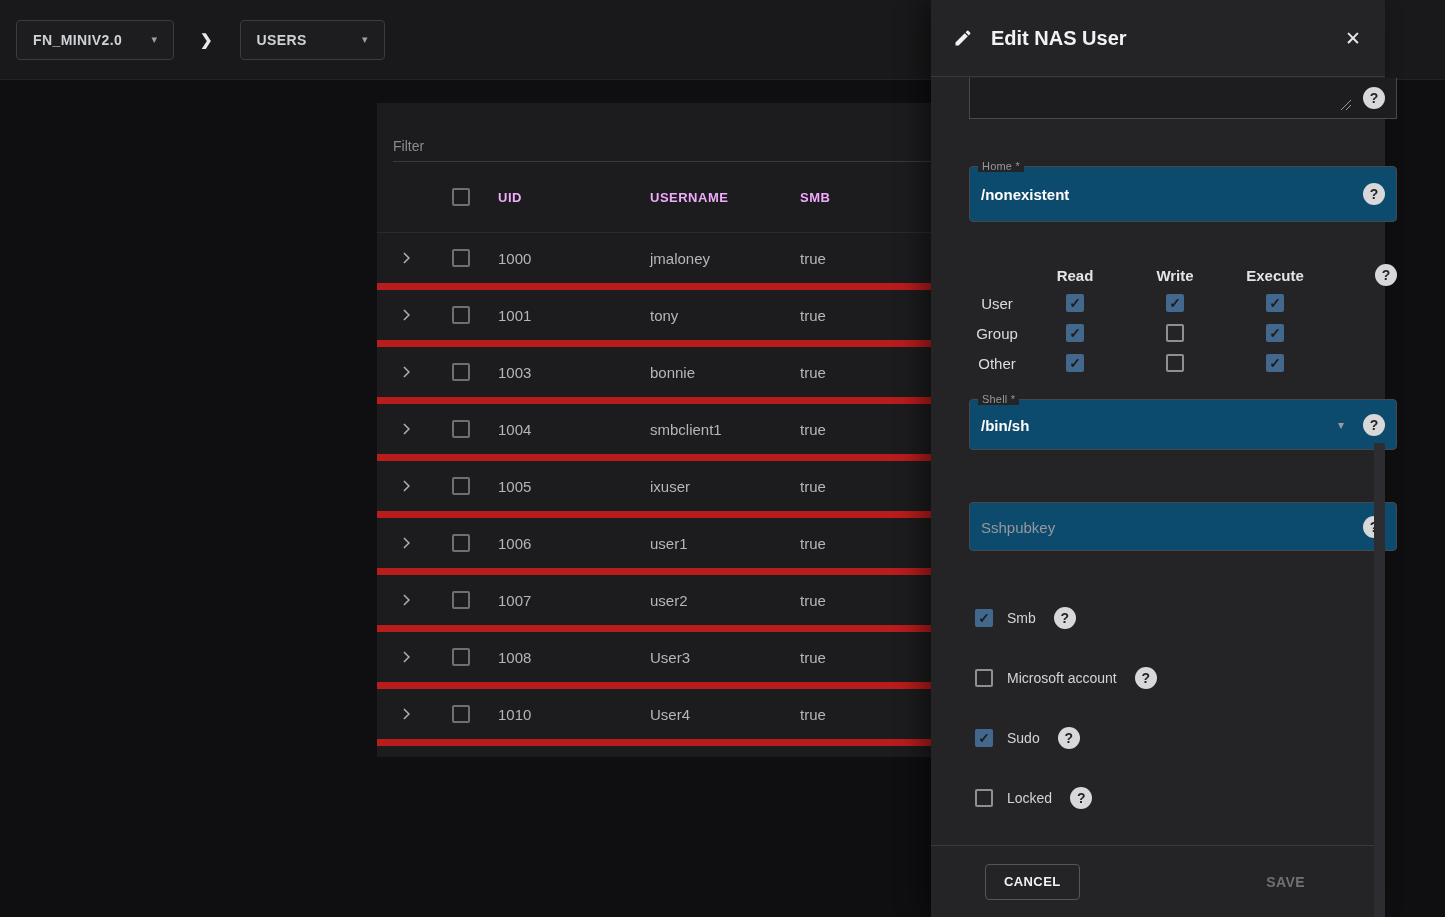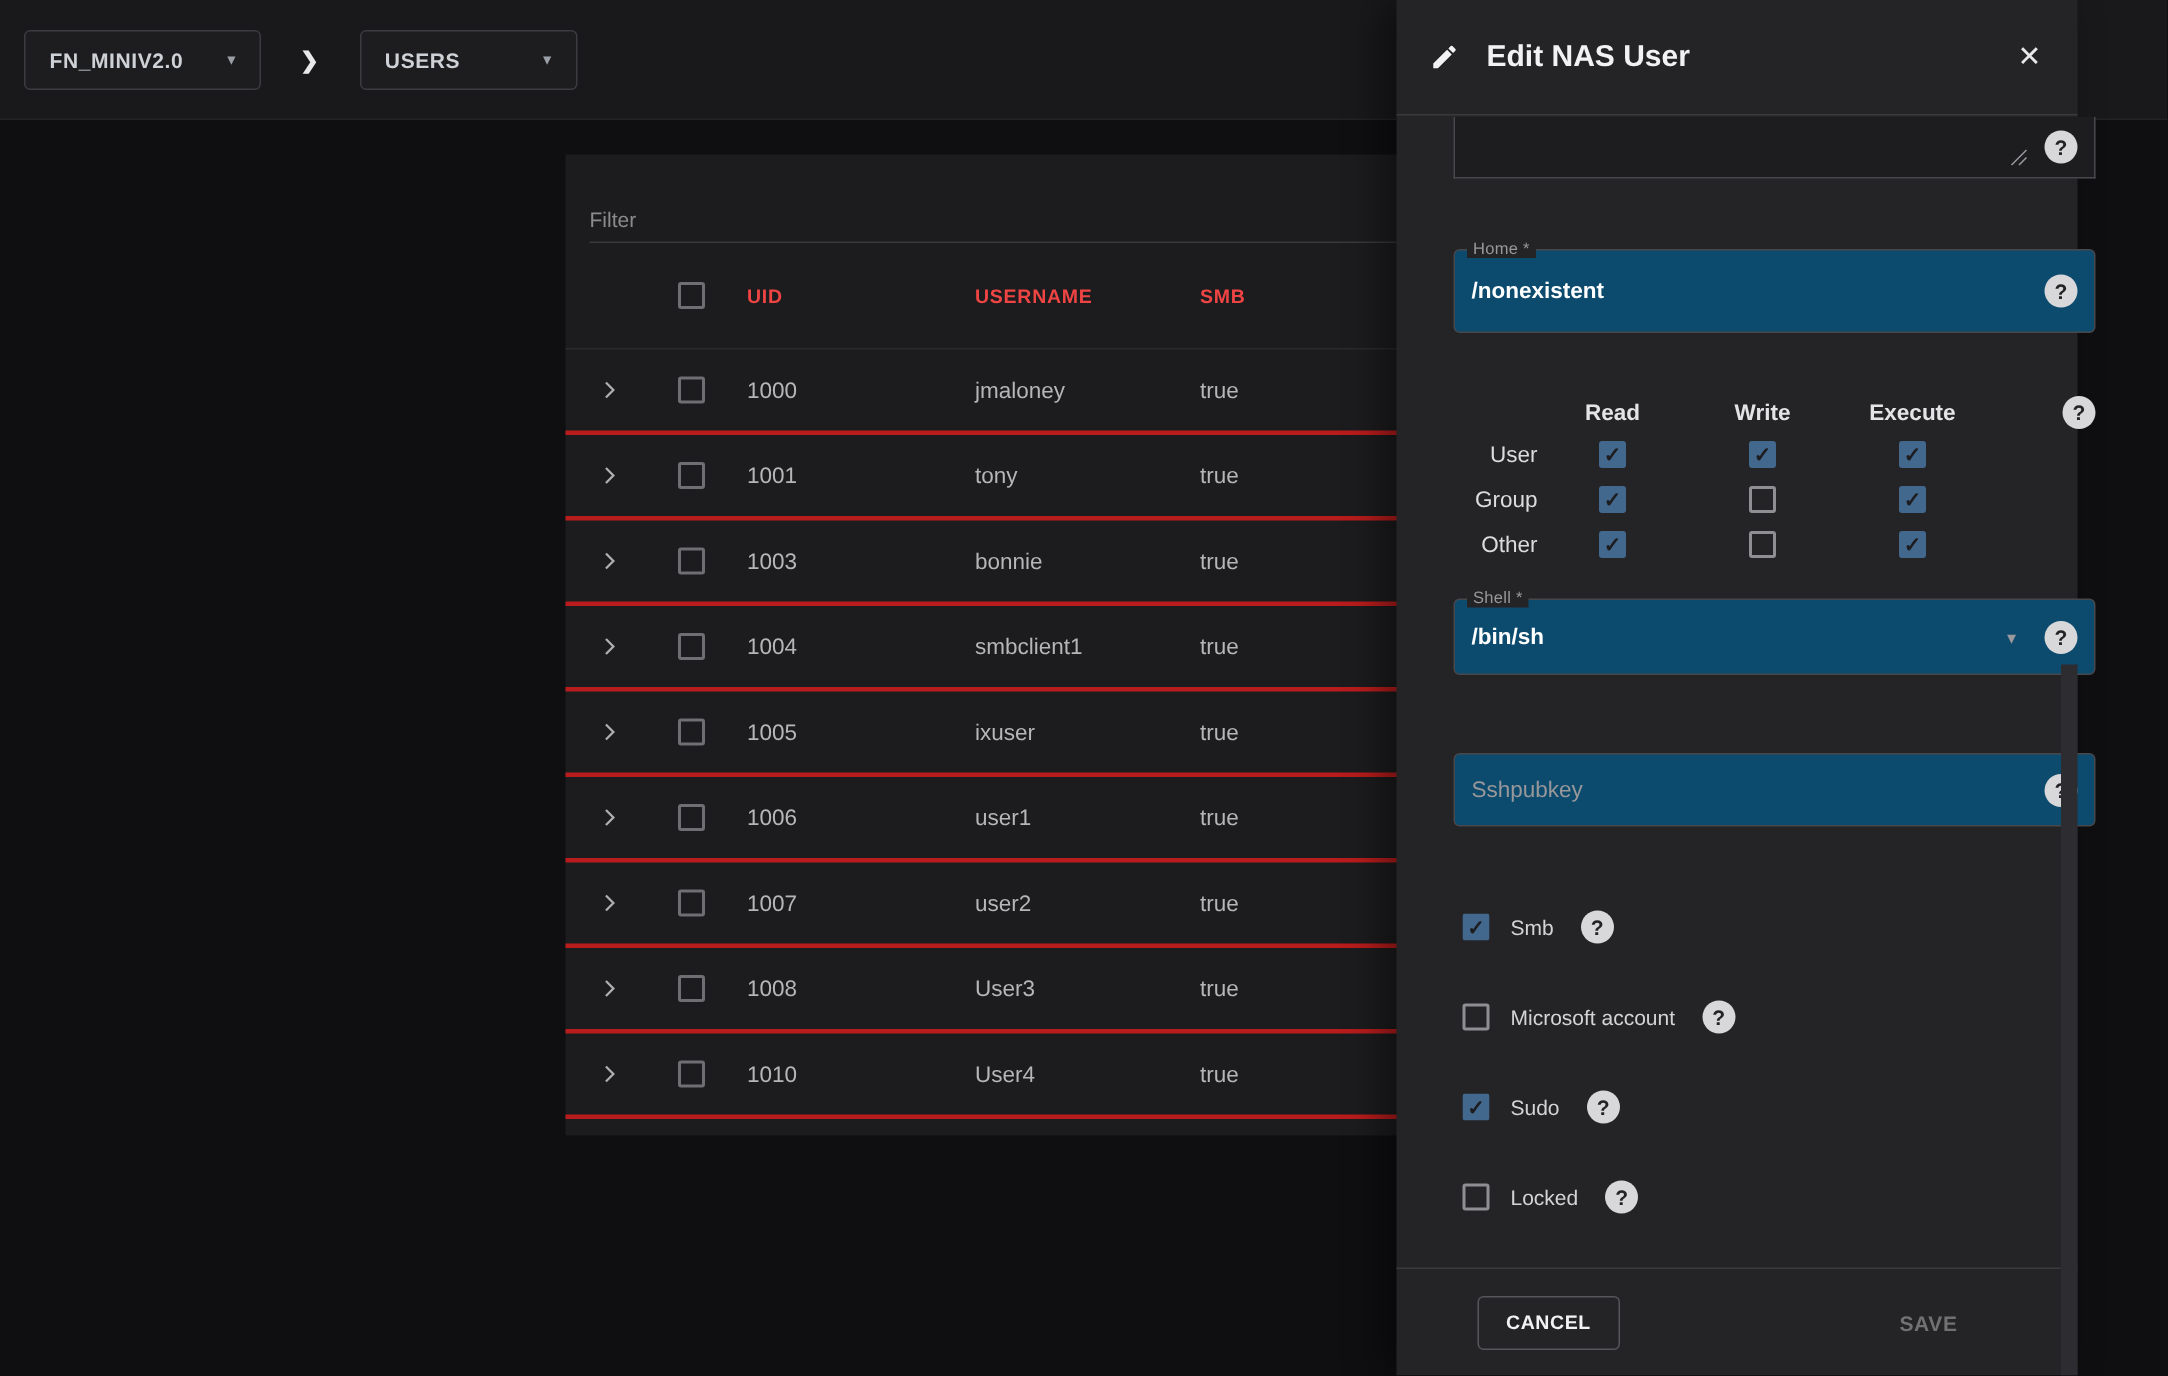--- a/index.html
+++ b/index.html
@@ -37,32 +37,32 @@
   .filter-label {
     position:absolute; left:16px; bottom:8px; font-size:14px; color:#8b8b8d;
   }
   .filter-underline {
     position:absolute; left:16px; right:0; bottom:0; border-bottom:1px solid #39393c;
   }
   .thead, .trow {
     display:flex; align-items:center; padding-left:22px;
   }
   .thead { height:71px; border-bottom:1px solid #2b2b2e; }
-  .trow  { height:57px; border-bottom:3px solid #b91c1c; }
+  .trow  { height:57px; border-bottom:7px solid #b91c1c; }
   .chev { width:20px; display:flex; align-items:center; }
   .chev-spacer { width:20px; }
   .cbox {
     width:18px; height:18px; border:2px solid #6f6f73; border-radius:2px;
     margin-left:33px; flex:none; background:transparent;
   }
   .cell { font-size:15px; color:#b6b6b8; }
   .c-uid  { margin-left:28px; width:152px; }
   .c-user { width:150px; }
   .c-smb  { width:120px; }
-  .thead .hcell { font-size:13px; font-weight:bold; color:#ef4444; letter-spacing:.5px; }
+  .thead .hcell { font-size:13px; font-weight:bold; color:#f0abfc; letter-spacing:.5px; }
 
   
   .panel {
     position:absolute; left:931px; top:0; width:454px; height:917px;
     background:#242427; box-shadow:-10px 0 24px rgba(0,0,0,.45);
   }
   .panel-header {
     position:absolute; left:0; top:0; width:100%; height:77px;
     display:flex; align-items:center; padding:0 24px 0 22px;
     border-bottom:1px solid #3a3a3d;
@@ -106,21 +106,21 @@
   }
   .f-home  { top:166px; height:56px; }
   .f-shell { top:399px; height:51px; }
   .f-ssh   { top:502px; height:49px; }
 
   
   .perm-grid { top:262px; position:absolute; left:38px; width:428px; }
   .perm-help { position:absolute; right:0; top:2px; }
   .perm-row { display:flex; align-items:center; height:30px; }
   .perm-head { height:26px; }
-  .perm-label { width:56px; text-align:right; font-size:15px; color:#dcdcde; }
+  .perm-label { width:56px; text-align:center; font-size:15px; color:#dcdcde; }
   .perm-col { width:100px; display:flex; justify-content:center; align-items:center; }
   .perm-col-head { font-size:15px; font-weight:bold; color:#e4e4e6; }
   .dcb {
     width:18px; height:18px; border-radius:2px; border:2px solid #8f8f93;
     display:flex; align-items:center; justify-content:center;
     font-size:14px; font-weight:bold; color:#1d1d1f; cursor:pointer;
   }
   .dcb.checked { border-color:transparent; }
 
   

